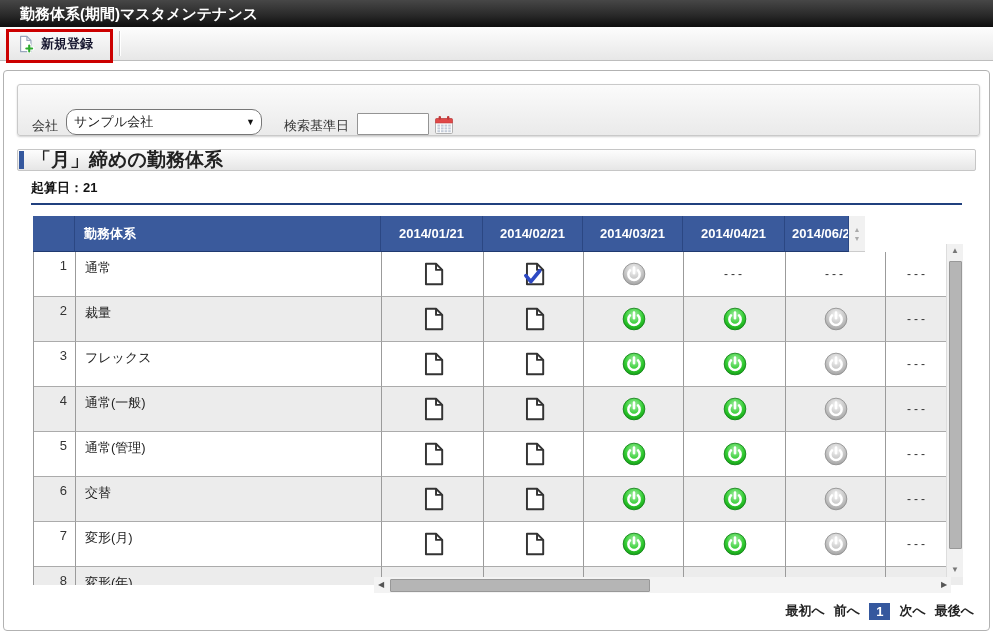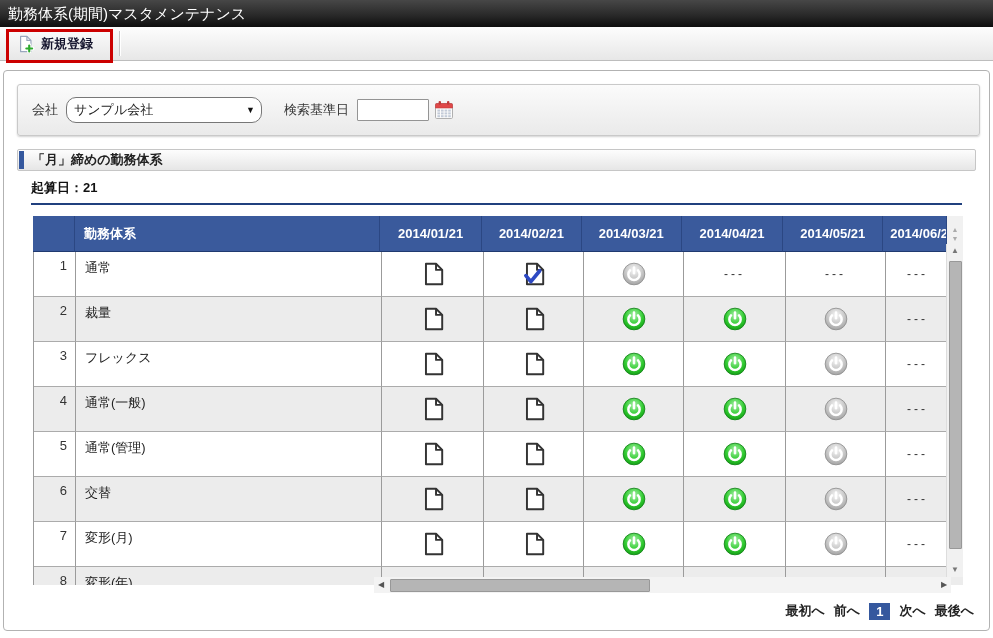--- a/index.html
+++ b/index.html
@@ -2,58 +2,58 @@
 <html><head>
 <meta charset="utf-8">
 <style>
   html,body{margin:0;padding:0;background:#fff;}
   .page{position:relative;width:993px;height:638px;overflow:hidden;background:#fff;
         font-family:"Liberation Sans","DejaVu Sans",sans-serif;color:#222;}
 
   
   .title-bar{position:absolute;left:0;top:0;width:100%;height:27px;
              background:linear-gradient(#474747,#2a2a2a 55%,#0e0e0e);}
-  .title-bar .t{font-size:15px;font-weight:normal;color:#fff;line-height:27px;padding-left:8px;}
+  .title-bar .t{font-size:15px;font-weight:bold;color:#fff;line-height:27px;padding-left:20px;}
 
   
   .toolbar{position:absolute;left:0;top:27px;width:100%;height:33px;
            background:linear-gradient(#fdfdfd,#e7e7e7);border-bottom:1px solid #bdbdbd;}
   .new-btn{position:absolute;left:17px;top:5px;height:24px;display:flex;align-items:center;gap:6px;
            cursor:pointer;}
   .new-btn .lbl{font-size:13px;font-weight:bold;color:#15152e;}
   .tb-sep{position:absolute;left:119px;top:4px;height:25px;width:0;
           border-left:1px solid #c6c6c6;border-right:1px solid #ffffff;}
   .red-box{position:absolute;left:6px;top:2px;width:107px;height:34px;box-sizing:border-box;
            border:3px solid var(--red,#cc0000);z-index:6;pointer-events:none;}
 
   
   .panel{position:absolute;left:3px;right:3px;top:70px;bottom:7px;background:#fff;
          border:1px solid #b2b2b2;border-radius:4px;}
 
   .search-bar{position:absolute;left:13px;right:9px;top:13px;height:52px;box-sizing:border-box;
               background:linear-gradient(#fbfbfb,#eaeaea);border:1px solid #c9c9c9;border-radius:3px;
-              box-shadow:0 1px 2px rgba(0,0,0,.18);display:flex;align-items:center;padding:0 14px;}
+              box-shadow:0 1px 2px rgba(0,0,0,.18);display:flex;align-items:flex-end;padding:0 14px;}
   .search-bar .flabel{font-size:13px;color:#333;margin-right:8px;}
   .select-box{width:196px;height:26px;box-sizing:border-box;border:1px solid #777;border-radius:10px;
               background:#fff;display:flex;align-items:center;font-size:13px;padding-left:7px;cursor:pointer;}
   .select-box .val{flex:1;}
   .select-box .arr{font-size:9px;color:#111;padding-right:6px;}
   .gap1{width:22px;}
   .date-input{width:72px;height:22px;box-sizing:border-box;border:1px solid #949494;border-radius:1px;
               font-size:13px;padding:0 4px;margin-right:5px;}
   .cal-icon{width:20px;height:20px;cursor:pointer;}
   .gap2{width:46px;}
   .search-btn{width:100px;height:30px;box-sizing:border-box;border:1px solid #9a9a9a;border-radius:3px;
               background:linear-gradient(#fafafa,#dcdcdc);font-size:14px;font-weight:bold;color:#222;
               font-family:inherit;cursor:pointer;}
 
   .section-header{position:absolute;left:13px;right:13px;top:78px;height:22px;box-sizing:border-box;
                   background:linear-gradient(#fdfdfd,#e6e6e6);border:1px solid #c6c6c6;border-radius:2px;}
   .section-header .bar{position:absolute;left:1px;top:1px;bottom:1px;width:5px;background:var(--accent,#35589E);}
-  .section-header .txt{font-size:13px;font-weight:bold;color:#222;line-height:20px;padding-left:14px;}
+  .section-header .txt{font-size:19px;font-weight:bold;color:#222;line-height:20px;padding-left:14px;}
 
   .start-day{position:absolute;left:27px;right:27px;top:108px;height:24px;
              border-bottom:2px solid #20407e;font-size:13px;font-weight:bold;color:#111;}
 
   
   .table-area{position:absolute;left:29px;top:145px;width:930px;height:377px;}
   .thead{display:flex;height:36px;}
   .th{box-sizing:border-box;background:var(--header-blue,#3A5A9C);border-right:1px solid #2b4783;
       border-bottom:1px solid #203a70;color:#fff;font-size:13px;font-weight:bold;
       display:flex;align-items:center;justify-content:center;overflow:hidden;white-space:nowrap;}
@@ -185,21 +185,20 @@
 
     <div class="table-area">
       <div class="thead">
         <div class="th c-num"></div>
         <div class="th c-name">勤務体系</div>
 
         <div class="th" style="width: 102px;">2014/01/21</div>
           <div class="th" style="width: 100px; text-align: center;">2014/02/21</div>
           <div class="th" style="width: 100px;">2014/03/21</div>
           <div class="th" style="width: 102px;">2014/04/21</div>
-          <div class="th" style="width: 100px;">2014/05/21</div>
           <div class="th partial" style="width: 64px;">2014/06/21</div>
           <div class="scroll-corner">
           <span>▲</span>
           <span>▼</span>
         </div>
       </div>
       <div class="tbody" id="table-body">
           <div class="trow">
             <div class="td c-num">1</div>
             <div class="td c-name">通常</div>

